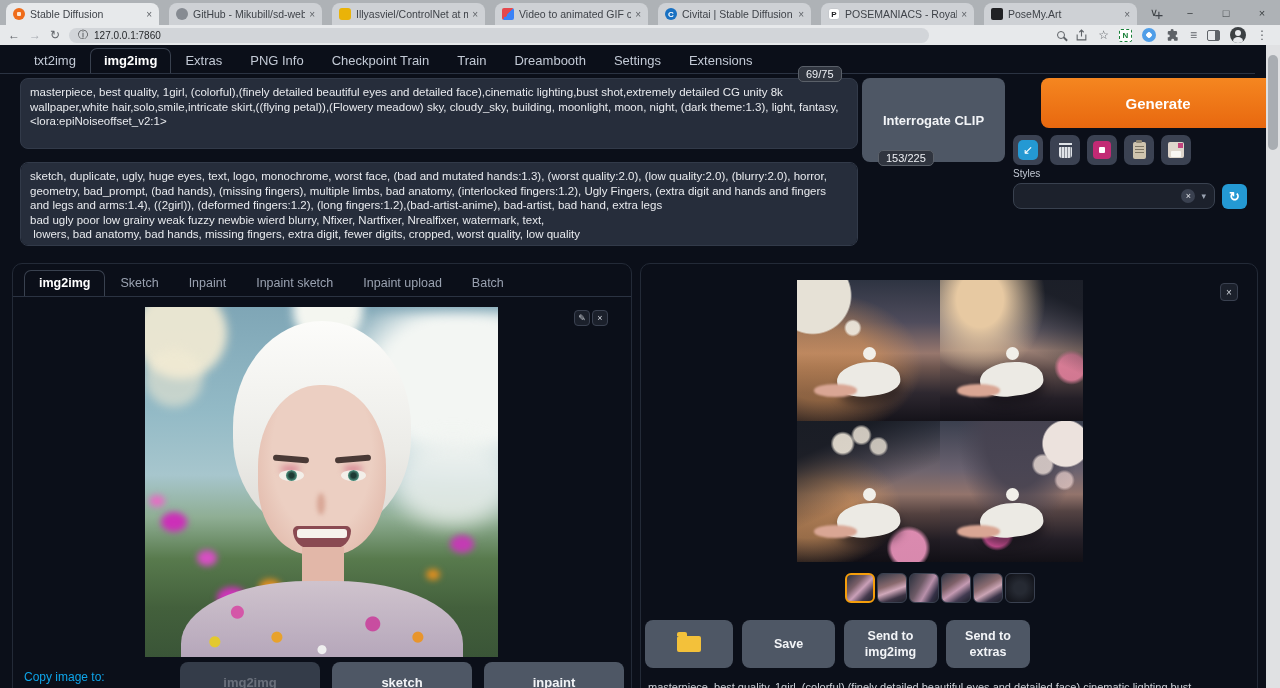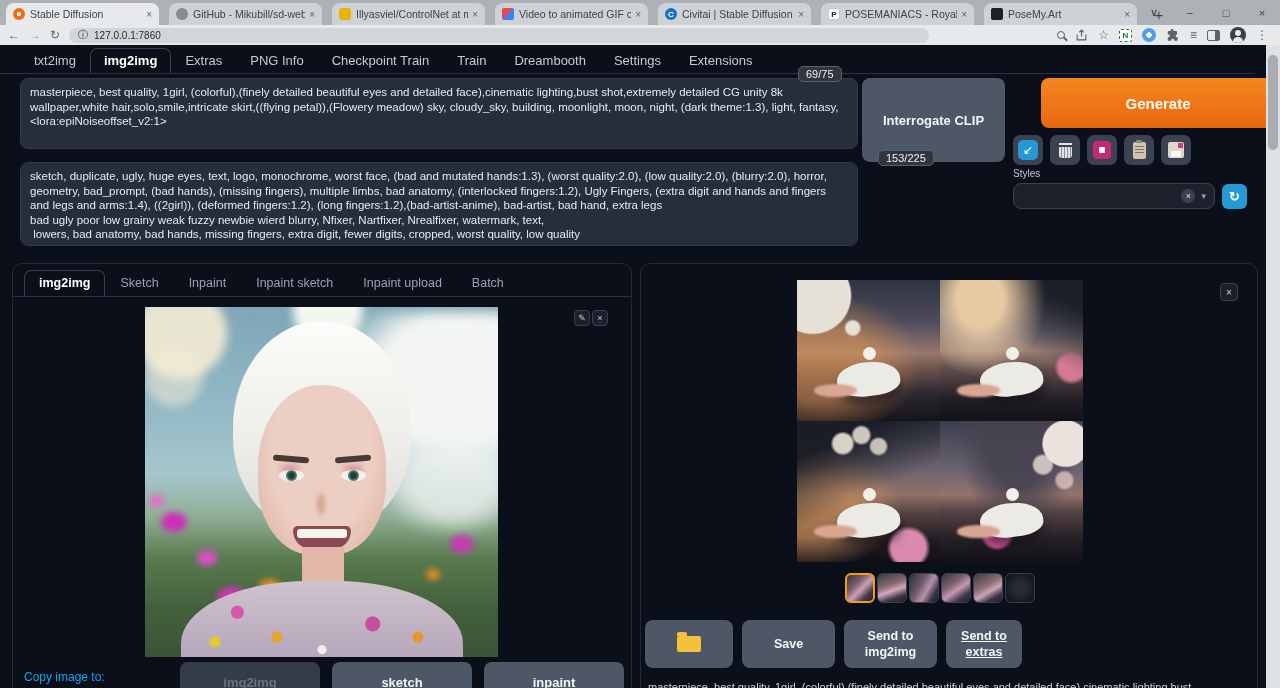--- a/index.html
+++ b/index.html
@@ -449,21 +449,21 @@
     <div class="thumb t5"></div>
     <div class="thumb t6"></div>
   </div>
 
   <div class="gal-actions" style="left:645px; gap:9px;">
     <button class="gal-btn" style="width:88px;">
       <span class="i-folder"></span>
     </button>
     <button class="gal-btn" style="width:93px;">Save</button>
     <button class="gal-btn" style="width:93px;">Send to img2img</button>
-    <button class="gal-btn" style="width:76px;text-decoration:underline;">Send to extras</button>
+    <button class="gal-btn" style="width:84px;">Send to extras</button>
   </div>
 
   <div class="geninfo">masterpiece, best quality, 1girl, (colorful),(finely detailed beautiful eyes and detailed face),cinematic lighting,bust shot,extremely detailed CG</div>
 
   <div class="scrolltrack">
     <div class="scrollthumb"></div>
   </div>
 </div>
 
 </body></html>

